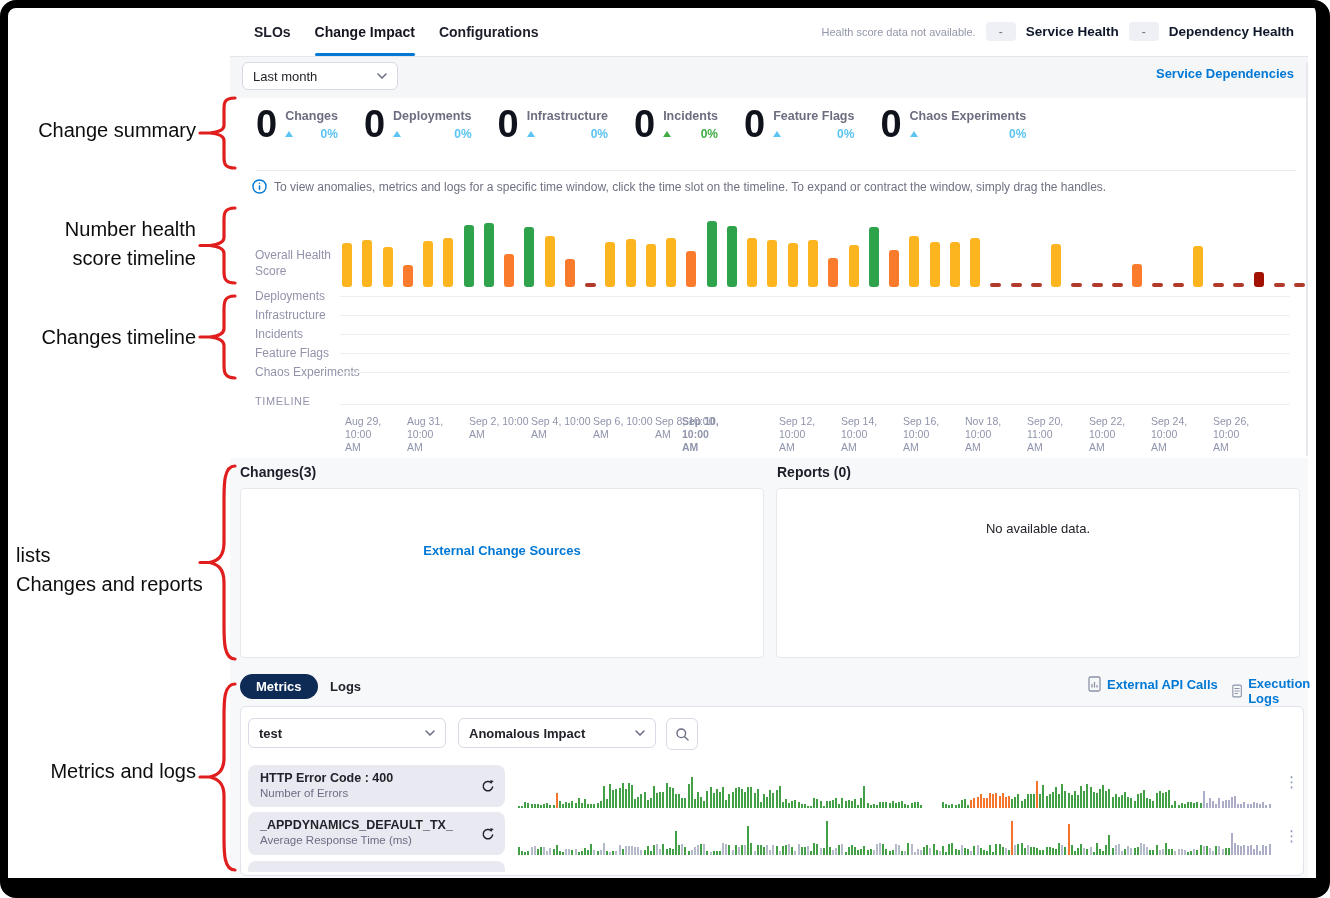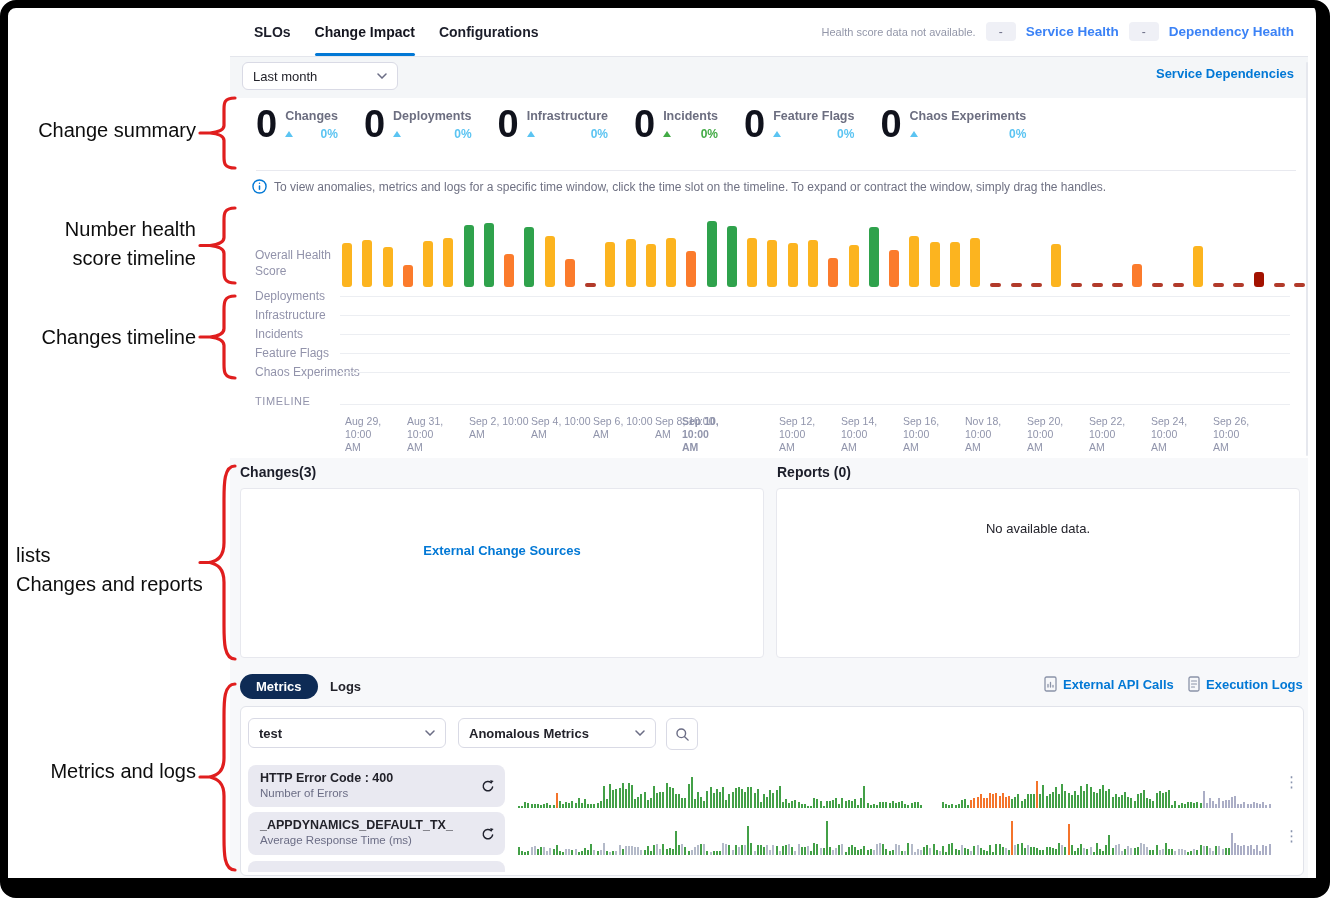--- a/index.html
+++ b/index.html
@@ -11,21 +11,21 @@
   #subheader-bg{left:230px;top:56px;width:1078px;height:42px;background:#F4F6F8;}
   #lower-bg{left:230px;top:458px;width:1078px;height:420px;background:#F7F8FA;}
   
   #main-header{left:230px;top:8px;width:1078px;height:48px;background:#fff;border-bottom:1px solid #E4E6EC;display:flex;align-items:center;}
   .tab{font-size:14px;font-weight:bold;color:#1B1D29;margin-left:24px;position:relative;height:47px;display:flex;align-items:center;cursor:pointer;}
   .tab.active{color:#14151F;}
   .tab.active::after{content:"";position:absolute;left:0;right:0;bottom:0;height:3px;background:#0278D5;border-radius:2px;}
   #header-right{position:absolute;right:14px;top:0;height:47px;display:flex;align-items:center;gap:10px;}
   .health-note{font-size:11px;color:#9397A9;}
   .badge{min-width:22px;height:19px;background:#EFF0F6;border-radius:4px;display:flex;align-items:center;justify-content:center;font-size:12px;color:#6B6D85;padding:0 4px;}
-  .health-lbl{font-size:13.5px;font-weight:bold;color:#3b82f6;}
+  .health-lbl{font-size:13.5px;font-weight:bold;color:#0f172a;}
   
   .select{background:#fff;border:1px solid #D9DAE5;border-radius:6px;display:flex;align-items:center;justify-content:space-between;padding:0 10px;box-sizing:border-box;cursor:pointer;}
   #time-range{left:242px;top:62px;width:156px;height:28px;font-size:13px;color:#22222A;}
   #svc-dep{right:36px;top:66px;font-size:13px;font-weight:bold;color:#0278D5;cursor:pointer;position:absolute;}
   
   #summary-stats{left:256px;top:104px;display:flex;gap:16px;}
   .stat{display:flex;align-items:flex-start;margin-right:10px;}
   .stat-val{font-size:38px;font-weight:bold;color:#10121C;line-height:40px;}
   .stat-col{margin-left:8px;padding-top:5px;}
   .stat-lbl{font-size:12.5px;font-weight:600;color:#6C6E80;white-space:nowrap;}
@@ -48,21 +48,21 @@
   
   .panel-title{font-size:14px;font-weight:bold;color:#1B1D29;}
   .card{background:#fff;border:1px solid #E7E8EE;border-radius:4px;box-sizing:border-box;}
   #changes-card{left:240px;top:488px;width:524px;height:170px;text-align:center;padding-top:28px;}
   #reports-card{left:776px;top:488px;width:524px;height:170px;text-align:center;padding-top:32px;}
   .empty-text{font-size:13px;color:#22222A;}
   #configure-link{display:inline-block;margin-top:26px;font-size:13px;font-weight:600;color:#0278D5;cursor:pointer;}
   
   #metrics-pill{left:240px;top:674px;height:25px;padding:0 16px;background:#0E2B55;border-radius:14px;color:#fff;font-size:13px;font-weight:bold;display:flex;align-items:center;cursor:pointer;}
   #logs-tab{left:330px;top:679px;font-size:13px;font-weight:600;color:#22222A;cursor:pointer;}
-  .doc-link{position:absolute;top:676px;display:flex;align-items:center;gap:6px;cursor:pointer;}
+  .doc-link{position:absolute;top:676px;display:flex;align-items:center;gap:6px;cursor:pointer;margin-left:44px;}
   .doc-link span{font-size:13px;font-weight:bold;color:#0278D5;}
   #metrics-card{left:240px;top:706px;width:1062px;height:168px;background:#fff;border:1px solid #E1E3EA;border-radius:6px;overflow:hidden;}
   #service-filter{left:248px;top:718px;width:198px;height:30px;font-size:13px;font-weight:600;}
   #metric-filter{left:458px;top:718px;width:198px;height:30px;font-size:13px;font-weight:600;}
   #search-btn{left:666px;top:718px;width:30px;height:30px;border:1px solid #D9DAE5;border-radius:6px;background:#fff;display:flex;align-items:center;justify-content:center;cursor:pointer;}
   .metric-label-card{position:absolute;left:248px;width:257px;background:#E9E9F1;border-radius:8px;box-sizing:border-box;padding:5px 10px 0 12px;cursor:pointer;}
   .metric-title{font-size:12.5px;font-weight:bold;color:#22222A;line-height:16px;white-space:nowrap;}
   .metric-sub{font-size:11.5px;color:#6B6D85;line-height:15px;}
   .refresh-btn{position:absolute;right:10px;top:50%;transform:translateY(-50%);cursor:pointer;line-height:0;}
   .spark{position:absolute;left:518px;width:764px;display:flex;align-items:flex-end;overflow:hidden;}
@@ -280,21 +280,21 @@
       </div>
       <div class="date-lbl" style="left: 903px;">
         <div>Sep 16, 10:00</div>
         <div>AM</div>
       </div>
       <div class="date-lbl" style="left: 965px;">
         <div>Nov 18, 10:00</div>
         <div>AM</div>
       </div>
       <div class="date-lbl" style="left: 1027px;">
-        <div>Sep 20, 10:00</div>
+        <div>Sep 20, 11:00</div>
         <div>AM</div>
       </div>
       <div class="date-lbl" style="left: 1089px;">
         <div>Sep 22, 10:00</div>
         <div>AM</div>
       </div>
       <div class="date-lbl" style="left: 1151px;">
         <div>Sep 24, 10:00</div>
         <div>AM</div>
       </div>
@@ -334,21 +334,21 @@
 
   <div class="abs" id="metrics-card"></div>
 
   <div class="abs select" id="service-filter">
     <span>test</span>
     <svg width="10" height="6" viewBox="0 0 10 6">
         <path d="M1 1 L5 5 L9 1" stroke="#6B6D85" stroke-width="1.5" fill="none" stroke-linecap="round"></path>
       </svg>
   </div>
   <div class="abs select" id="metric-filter">
-    <span>Anomalous Metrics</span>
+    <span>Anomalous Impact</span>
     <svg width="10" height="6" viewBox="0 0 10 6">
         <path d="M1 1 L5 5 L9 1" stroke="#6B6D85" stroke-width="1.5" fill="none" stroke-linecap="round"></path>
       </svg>
   </div>
   <div class="abs" id="search-btn">
     <svg width="15" height="15" viewBox="0 0 16 16">
       <circle cx="6.7" cy="6.7" r="4.6" stroke="#6B6D85" stroke-width="1.5" fill="none"></circle>
       <path d="M10.3 10.3 L14 14" stroke="#6B6D85" stroke-width="1.5" stroke-linecap="round"></path>
     </svg>
   </div>

